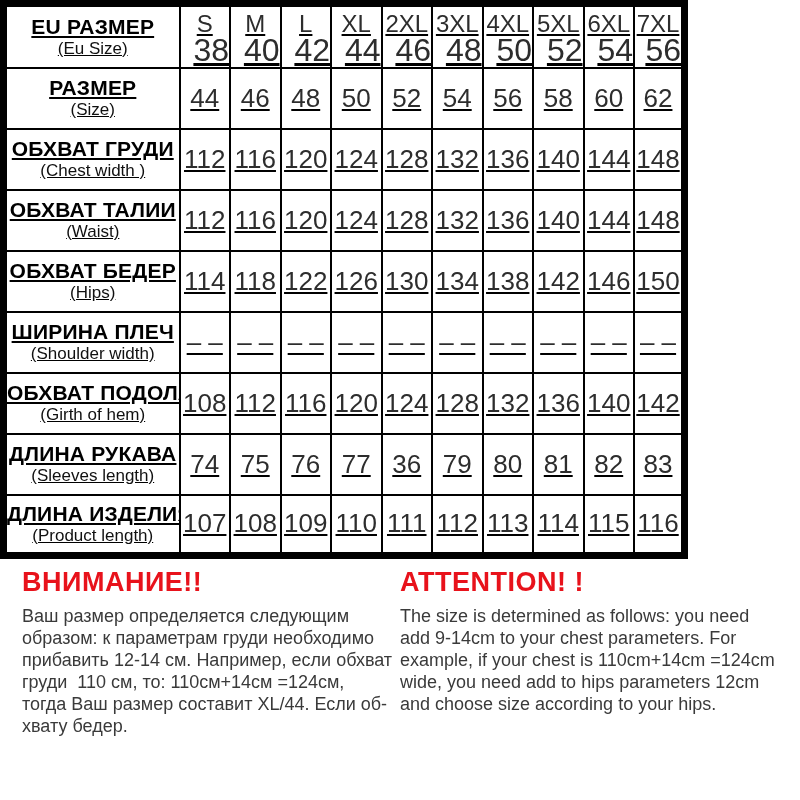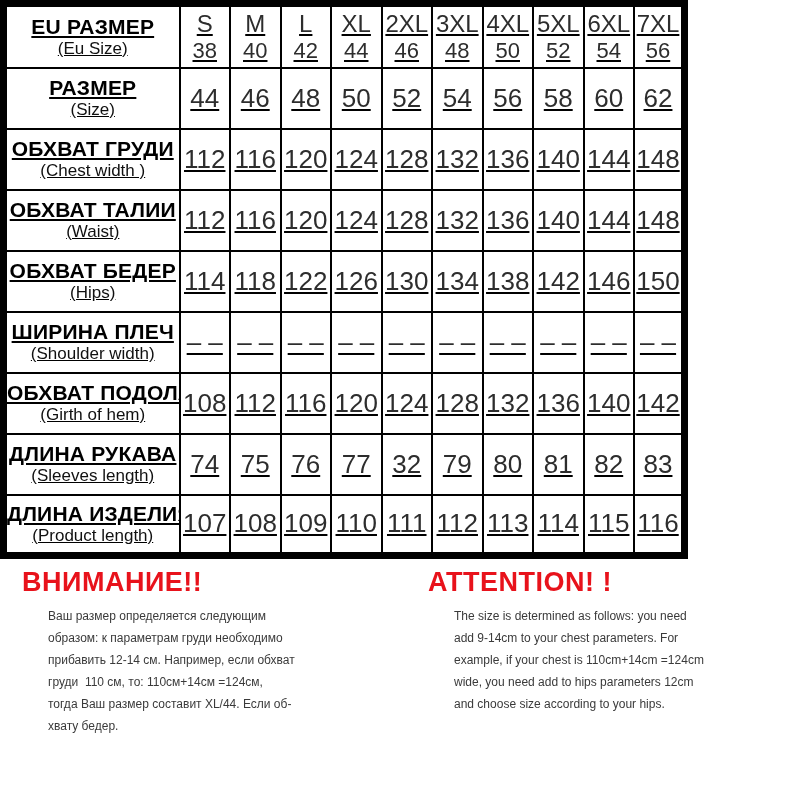--- a/index.html
+++ b/index.html
@@ -47,52 +47,52 @@
     white-space:nowrap;
     text-align:center;
   }
   .size-letter{
     font-size:24px;
     color:var(--table-text);
     line-height:26px;
     margin-top:1px;
   }
   .size-eu{
-    font-size:22px;
+    font-size:32px;
     color:var(--table-text);
     line-height:27px;
     margin-top:0;
+    text-align:right;
   }
   .num-cell{
     font-size:26px;
     color:var(--table-text);
   }
   
   .notices{
     display:flex;
     padding:7px 8px 0 22px;
-    gap:36px;
+    gap:8px;
   }
   .notice-ru{width:370px;flex:none;}
   .notice-en{flex:1;min-width:0;}
   .notice-heading{
     color:var(--heading-red);
     font-weight:bold;
     font-size:27px;
     line-height:32px;
     letter-spacing:0.5px;
     margin-bottom:7px;
     white-space:nowrap;
   }
   .notice-line{
-    font-size:12px;
+    font-size:18px;
     line-height:22px;
     color:var(--body-text);
     white-space:pre;
-    margin-left:26px;
   }
 </style>
 </head>
 <body>
 
 <div class="page">
 
   <table class="size-table">
     <colgroup>
       <col style="width:176px">
@@ -243,21 +243,21 @@
         </tr>
         <tr>
           <td class="label-cell">
             <div class="label-ru">ДЛИНА РУКАВА</div>
             <div class="label-en">(Sleeves length)</div>
           </td>
           <td class="num-cell">74</td>
           <td class="num-cell">75</td>
           <td class="num-cell">76</td>
           <td class="num-cell">77</td>
-          <td class="num-cell">32</td>
+          <td class="num-cell">36</td>
           <td class="num-cell">79</td>
           <td class="num-cell">80</td>
           <td class="num-cell">81</td>
           <td class="num-cell">82</td>
           <td class="num-cell">83</td>
         </tr>
         <tr>
           <td class="label-cell">
             <div class="label-ru">ДЛИНА ИЗДЕЛИЯ</div>
             <div class="label-en">(Product length)</div>

